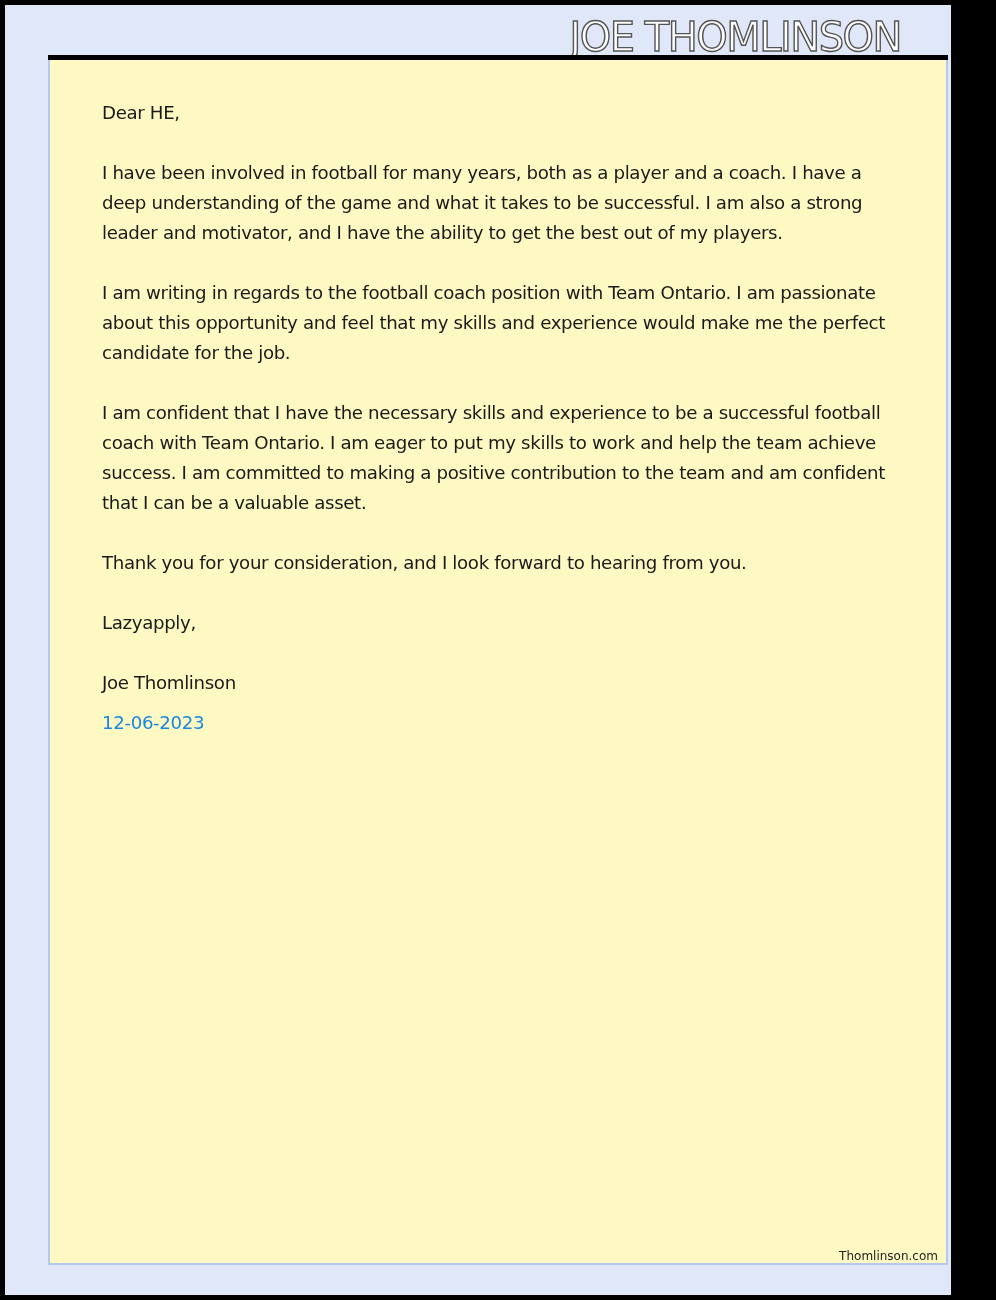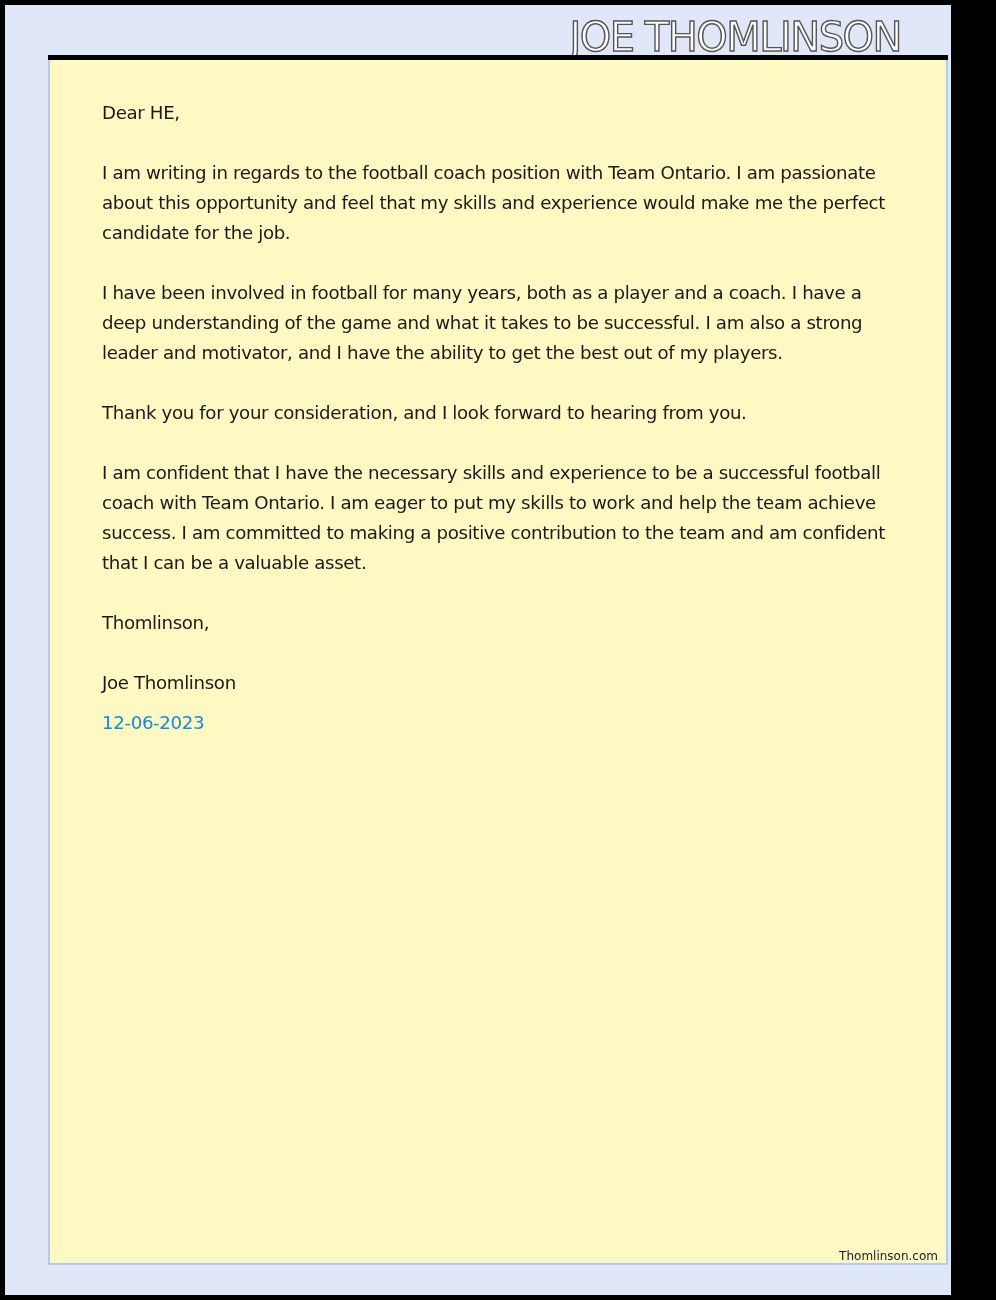--- a/index.html
+++ b/index.html
@@ -48,23 +48,23 @@
 </style>
 </head>
 <body>
 
 <div class="frame">
   <div class="name">JOE THOMLINSON</div>
   <div class="topbar"></div>
   <div class="page">
     <div class="letter">
       <p>Dear HE,</p>
+      <p>I have been involved in football for many years, both as a player and a coach. I have a deep understanding of the game and what it takes to be successful. I am also a strong leader and motivator, and I have the ability to get the best out of my players.</p>
       <p>I am writing in regards to the football coach position with Team Ontario. I am passionate about this opportunity and feel that my skills and experience would make me the perfect candidate for the job.</p>
-      <p>I have been involved in football for many years, both as a player and a coach. I have a deep understanding of the game and what it takes to be successful. I am also a strong leader and motivator, and I have the ability to get the best out of my players.</p>
+      <p>I am confident that I have the necessary skills and experience to be a successful football coach with Team Ontario. I am eager to put my skills to work and help the team achieve success. I am committed to making a positive contribution to the team and am confident that I can be a valuable asset.</p>
       <p>Thank you for your consideration, and I look forward to hearing from you.</p>
-      <p>I am confident that I have the necessary skills and experience to be a successful football coach with Team Ontario. I am eager to put my skills to work and help the team achieve success. I am committed to making a positive contribution to the team and am confident that I can be a valuable asset.</p>
-      <p>Thomlinson,</p>
+      <p>Lazyapply,</p>
       <p class="sig">Joe Thomlinson</p>
       <p class="date">12-06-2023</p>
     </div>
     <div class="footer">Thomlinson.com</div>
   </div>
 </div>
 
 </body></html>

